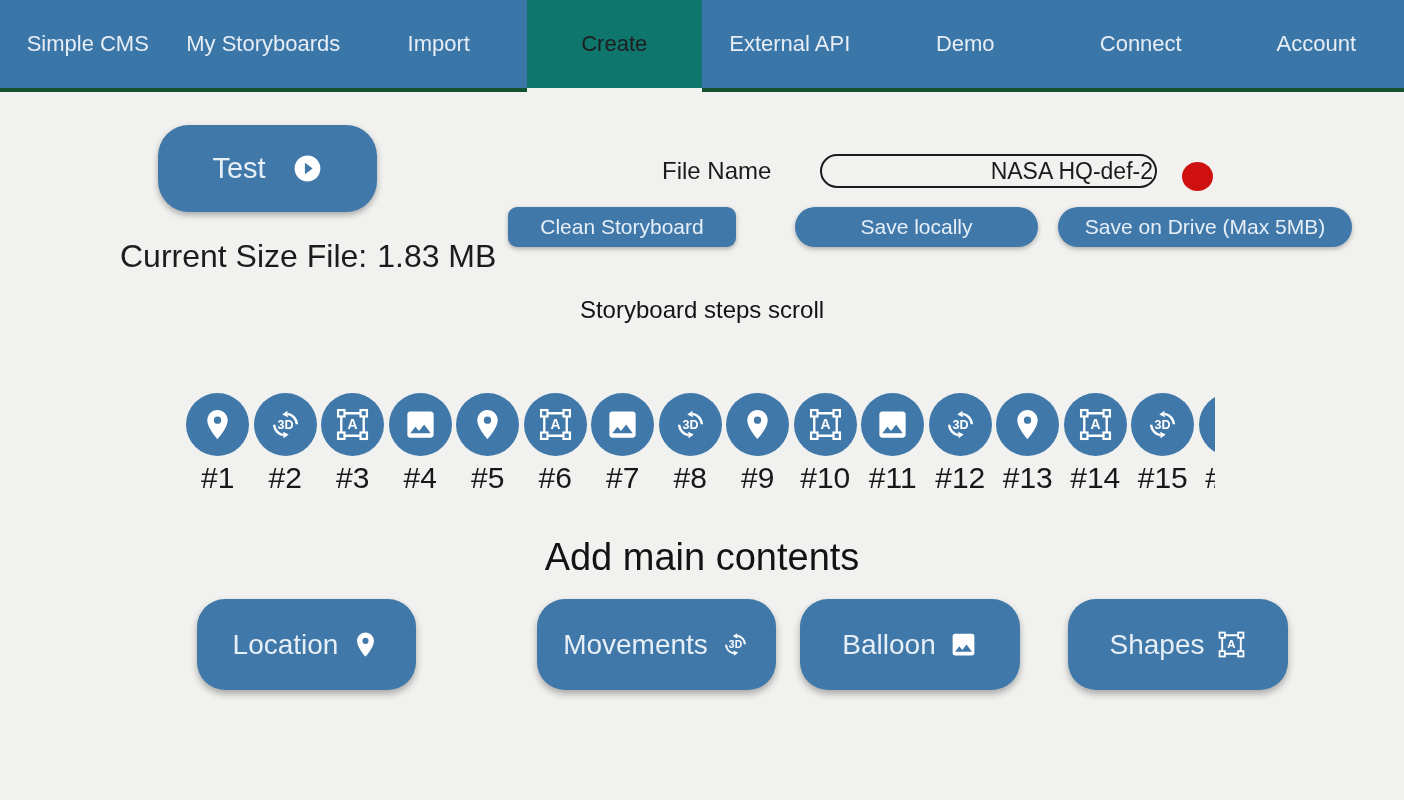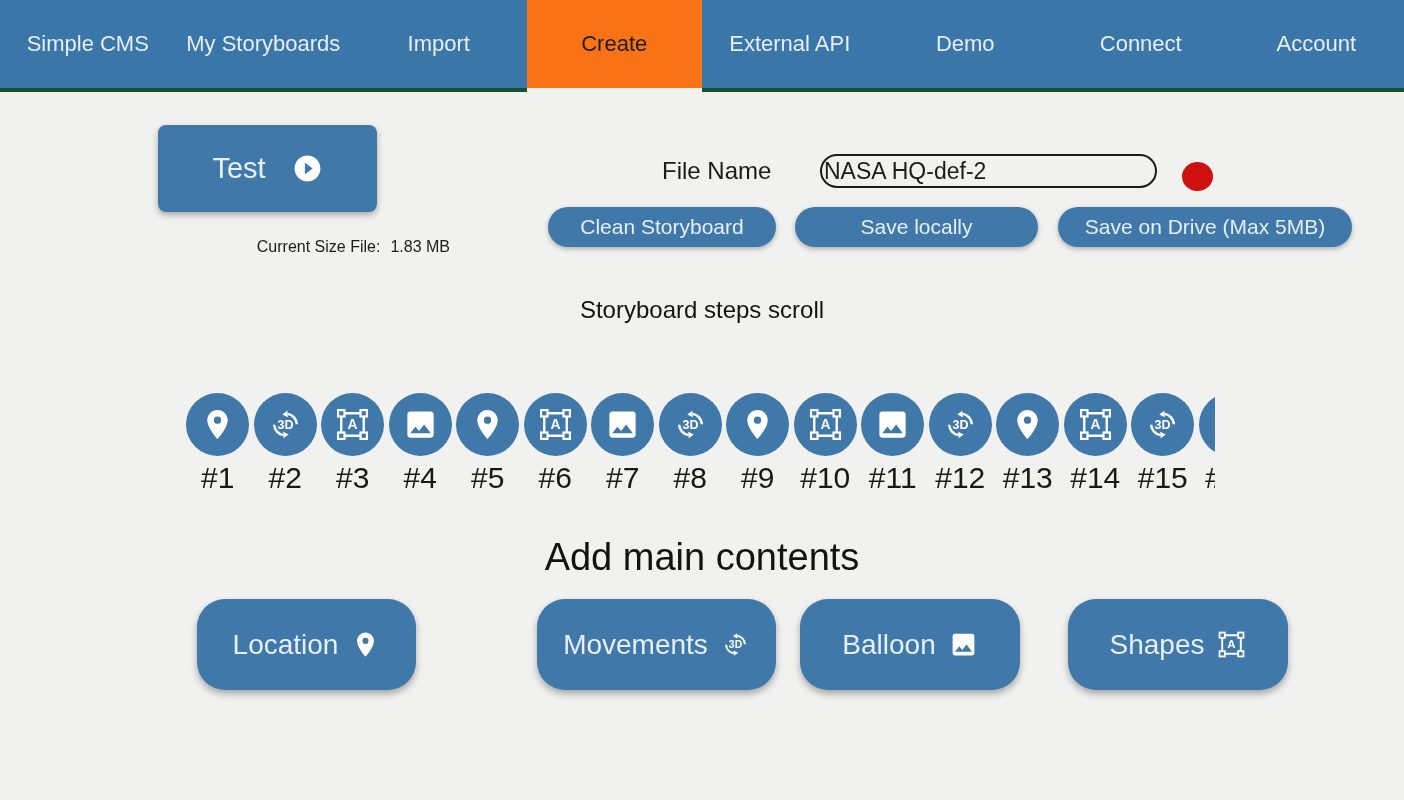--- a/index.html
+++ b/index.html
@@ -13,58 +13,58 @@
   .nav{
     position:absolute;left:0;top:0;width:1404px;height:91px;
     display:flex;background:#f1f1ef;
   }
   .nav-item{
     flex:1 1 0;height:88px;display:flex;align-items:center;justify-content:center;
     background:#3b76a8;color:#e7edf4;font-size:22px;cursor:pointer;
     border-bottom:4px solid #14532d;white-space:nowrap;
   }
   .nav-item.active{
-    background:#f97316;color:#1e1e1e;border-bottom:3px solid #f1f1ef;
+    background:#0f766e;color:#1e1e1e;border-bottom:3px solid #f1f1ef;
   }
   
   .btn{
     background:#4078aa;color:#e6eef6;border:none;cursor:pointer;
     display:flex;align-items:center;justify-content:center;
     font-family:"Liberation Sans",sans-serif;
     box-shadow:0 3px 6px rgba(0,0,0,.3);
   }
   .icon{display:inline-flex;align-items:center;justify-content:center;}
   .icon svg{display:block;}
   
   .test-btn{
     position:absolute;left:158px;top:125px;width:219px;height:87px;
-    border-radius:8px;font-size:29px;gap:26px;
+    border-radius:31px;font-size:29px;gap:26px;
   }
   .size-line{
     position:absolute;left:120px;top:238px;width:330px;
-    text-align:right;font-size:16px;color:#1c1c1c;white-space:nowrap;
+    text-align:left;font-size:32px;color:#1c1c1c;white-space:nowrap;
   }
   .size-line .val{margin-left:10px;}
   .filename-label{
     position:absolute;left:662px;top:157px;font-size:24px;color:#1b1b1b;
   }
   .filename-input{
     position:absolute;left:820px;top:154px;width:329px;height:28px;
     border:2.5px solid #1c1c1c;border-radius:17px;background:#f1f1ef;
-    font-size:23px;color:#1b1b1b;text-align:left;outline:none;
+    font-size:23px;color:#1b1b1b;text-align:right;outline:none;
     font-family:"Liberation Sans",sans-serif;
   }
   .rec-dot{
     position:absolute;left:1182px;top:162px;width:31px;height:29px;
     border-radius:50%;background:#ce1010;
   }
   
   .pill{position:absolute;top:207px;height:40px;border-radius:20px;font-size:21px;
         box-shadow:0 2px 5px rgba(0,0,0,.28);}
-  .pill.clean{left:548px;width:228px;}
+  .pill.clean{left:508px;width:228px;border-radius:9px;}
   .pill.savelocal{left:795px;width:243px;}
   .pill.savedrive{left:1058px;width:294px;}
   
   .h-steps{position:absolute;left:0;top:296px;width:1404px;text-align:center;
            font-size:24px;color:#131313;}
   .h-contents{position:absolute;left:0;top:536px;width:1404px;text-align:center;
               font-size:38px;color:#131313;}
   
   .steps{
     position:absolute;left:0;top:393px;width:1215px;height:105px;

